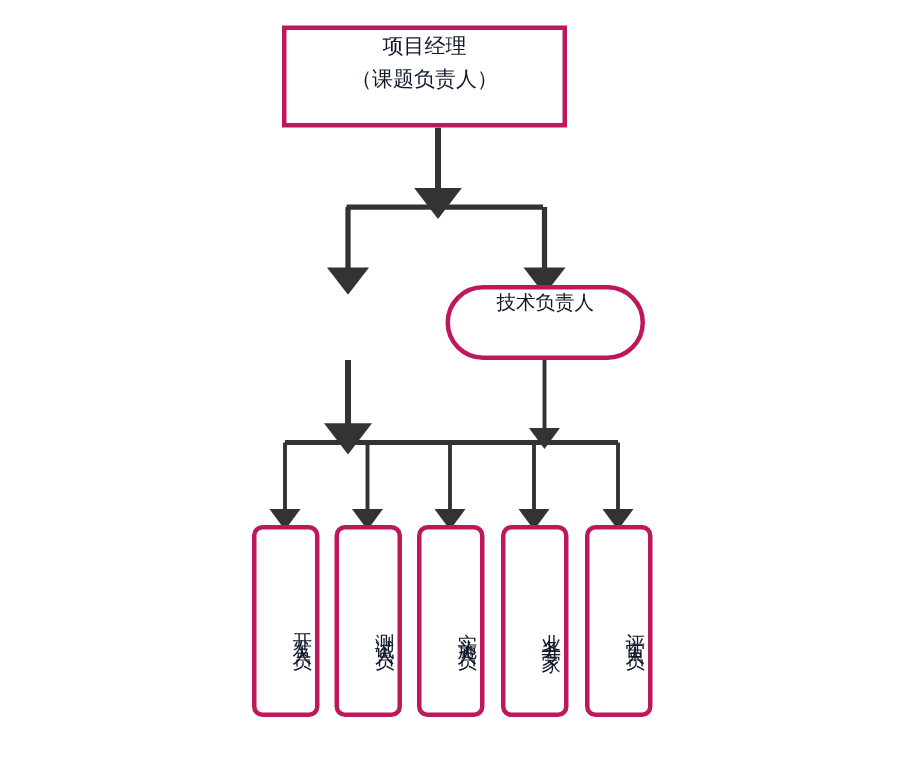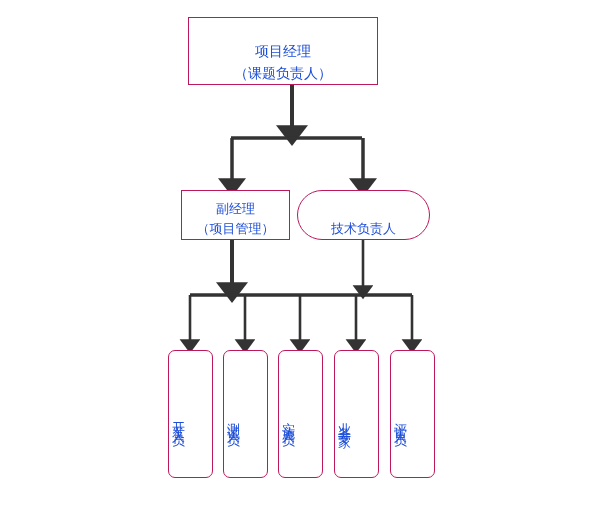--- a/index.html
+++ b/index.html
@@ -24,26 +24,26 @@
     left: 0;
     top: 0;
     width: 611px;
     height: 520px;
     pointer-events: none;
   }
   .node {
     position: absolute;
     box-sizing: border-box;
     background: #ffffff;
-    border: 1px solid #be185d;
+    border: 3px solid #be185d;
     display: flex;
-    align-items: flex-end;
+    align-items: flex-start;
     justify-content: center;
     text-align: center;
-    color: #1d4ed8;
+    color: #0f172a;
     z-index: 2;
   }
   .node-top {
     left: 188px;
     top: 17px;
     width: 190px;
     height: 68px;
     font-size: 14px;
     line-height: 22px;
   }
@@ -124,24 +124,20 @@
       <path d="M356,295 L356,345" stroke="#333333" stroke-width="2.6" fill="none" marker-end="url(#ahThin)"></path>
       <path d="M412,295 L412,345" stroke="#333333" stroke-width="2.6" fill="none" marker-end="url(#ahThin)"></path>
     </g>
   </svg>
 
   <div class="node node-top">
     <span class="node-label">项目经理
 （课题负责人）</span>
   </div>
 
-  <div class="node node-mid-a">
-    <span class="node-label">副经理
-（项目管理）</span>
-  </div>
 
   <div class="node node-mid-b">
     <span class="node-label">技术负责人</span>
   </div>
 
   <div class="node leaf leaf-0">
     <span class="node-label">开发人员</span>
   </div>
 
   <div class="node leaf leaf-1">

